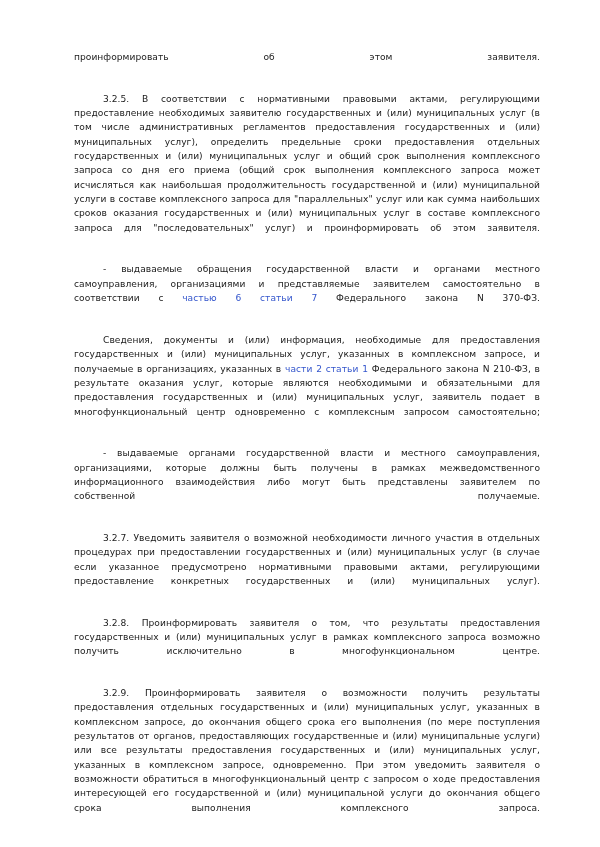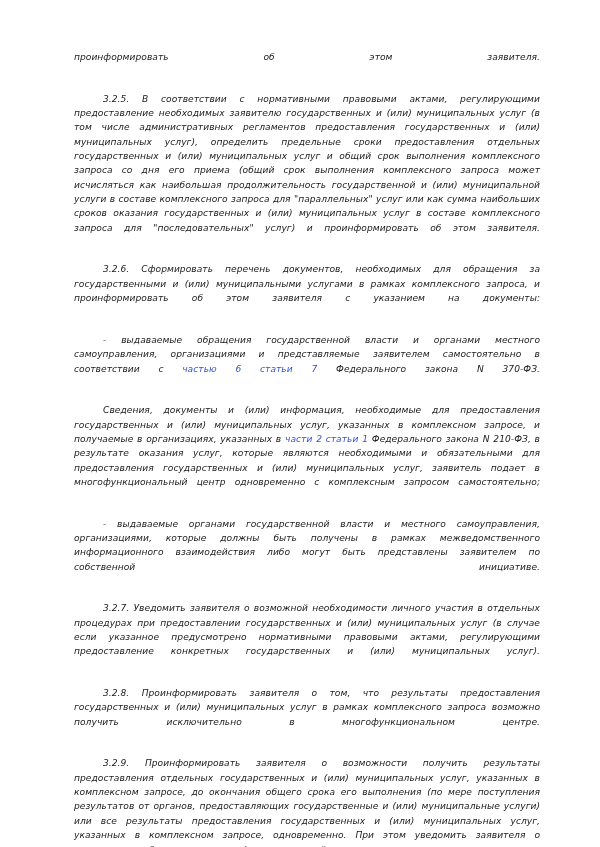--- a/index.html
+++ b/index.html
@@ -15,21 +15,20 @@
     font-family: "DejaVu Sans", "Liberation Sans", sans-serif;
     color: #1a1a1a;
   }
   .page {
     position: relative;
     width: 600px;
     height: 847px;
     background: #ffffff;
     box-sizing: border-box;
     padding: 50px 44px 0 74px;
-    font-style: italic;
   }
   .doc-body {
     width: 466px;
   }
   p.para {
     margin: 0 0 13px 0;
     font-size: 9.1px;
     line-height: 14.35px;
     text-align: justify;
     text-justify: inter-word;
@@ -60,28 +59,27 @@
 </head>
 <body>
 
 <div class="page">
   <div class="doc-body">
 
     <p class="para">проинформировать об этом заявителя.</p>
 
     <p class="para indent">3.2.5. В соответствии с нормативными правовыми актами, регулирующими предоставление необходимых заявителю государственных и (или) муниципальных услуг (в том числе административных регламентов предоставления государственных и (или) муниципальных услуг), определить предельные сроки предоставления отдельных государственных и (или) муниципальных услуг и общий срок выполнения комплексного запроса со дня его приема (общий срок выполнения комплексного запроса может исчисляться как наибольшая продолжительность государственной и (или) муниципальной услуги в составе комплексного запроса для "параллельных" услуг или как сумма наибольших сроков оказания государственных и (или) муниципальных услуг в составе комплексного запроса для "последовательных" услуг) и проинформировать об этом заявителя.</p>
 
-    <p class="para indent">3.2.6. Сформировать перечень документов, необходимых для обращения за государственными и (или) муниципальными услугами в рамках комплексного запроса, и проинформировать об этом заявителя с указанием на документы:</p>
 
 
     <p class="para indent"><span>- выдаваемые обращения государственной власти и органами местного самоуправления, организациями и представляемые заявителем самостоятельно в соответствии с </span><a class="lawlink">частью 6 статьи 7</a><span> Федерального закона N 370-ФЗ.</span></p>
 
     <p class="para indent"><span>Сведения, документы и (или) информация, необходимые для предоставления государственных и (или) муниципальных услуг, указанных в комплексном запросе, и получаемые в организациях, указанных в </span><a class="lawlink">части 2 статьи 1</a><span> Федерального закона N 210-ФЗ, в результате оказания услуг, которые являются необходимыми и обязательными для предоставления государственных и (или) муниципальных услуг, заявитель подает в многофункциональный центр одновременно с комплексным запросом самостоятельно;</span></p>
 
-    <p class="para indent">- выдаваемые органами государственной власти и местного самоуправления, организациями, которые должны быть получены в рамках межведомственного информационного взаимодействия либо могут быть представлены заявителем по собственной инициативе.</p>
+    <p class="para indent">- выдаваемые органами государственной власти и местного самоуправления, организациями, которые должны быть получены в рамках межведомственного информационного взаимодействия либо могут быть представлены заявителем по собственной получаемые.</p>
 
     <p class="para indent">3.2.7. Уведомить заявителя о возможной необходимости личного участия в отдельных процедурах при предоставлении государственных и (или) муниципальных услуг (в случае если указанное предусмотрено нормативными правовыми актами, регулирующими предоставление конкретных государственных и (или) муниципальных услуг).</p>
 
     <p class="para indent">3.2.8. Проинформировать заявителя о том, что результаты предоставления государственных и (или) муниципальных услуг в рамках комплексного запроса возможно получить исключительно в многофункциональном центре.</p>
 
     <p class="para indent">3.2.9. Проинформировать заявителя о возможности получить результаты предоставления отдельных государственных и (или) муниципальных услуг, указанных в комплексном запросе, до окончания общего срока его выполнения (по мере поступления результатов от органов, предоставляющих государственные и (или) муниципальные услуги) или все результаты предоставления государственных и (или) муниципальных услуг, указанных в комплексном запросе, одновременно. При этом уведомить заявителя о возможности обратиться в многофункциональный центр с запросом о ходе предоставления интересующей его государственной и (или) муниципальной услуги до окончания общего срока выполнения комплексного запроса.</p>
 
   </div>
 </div>
 

